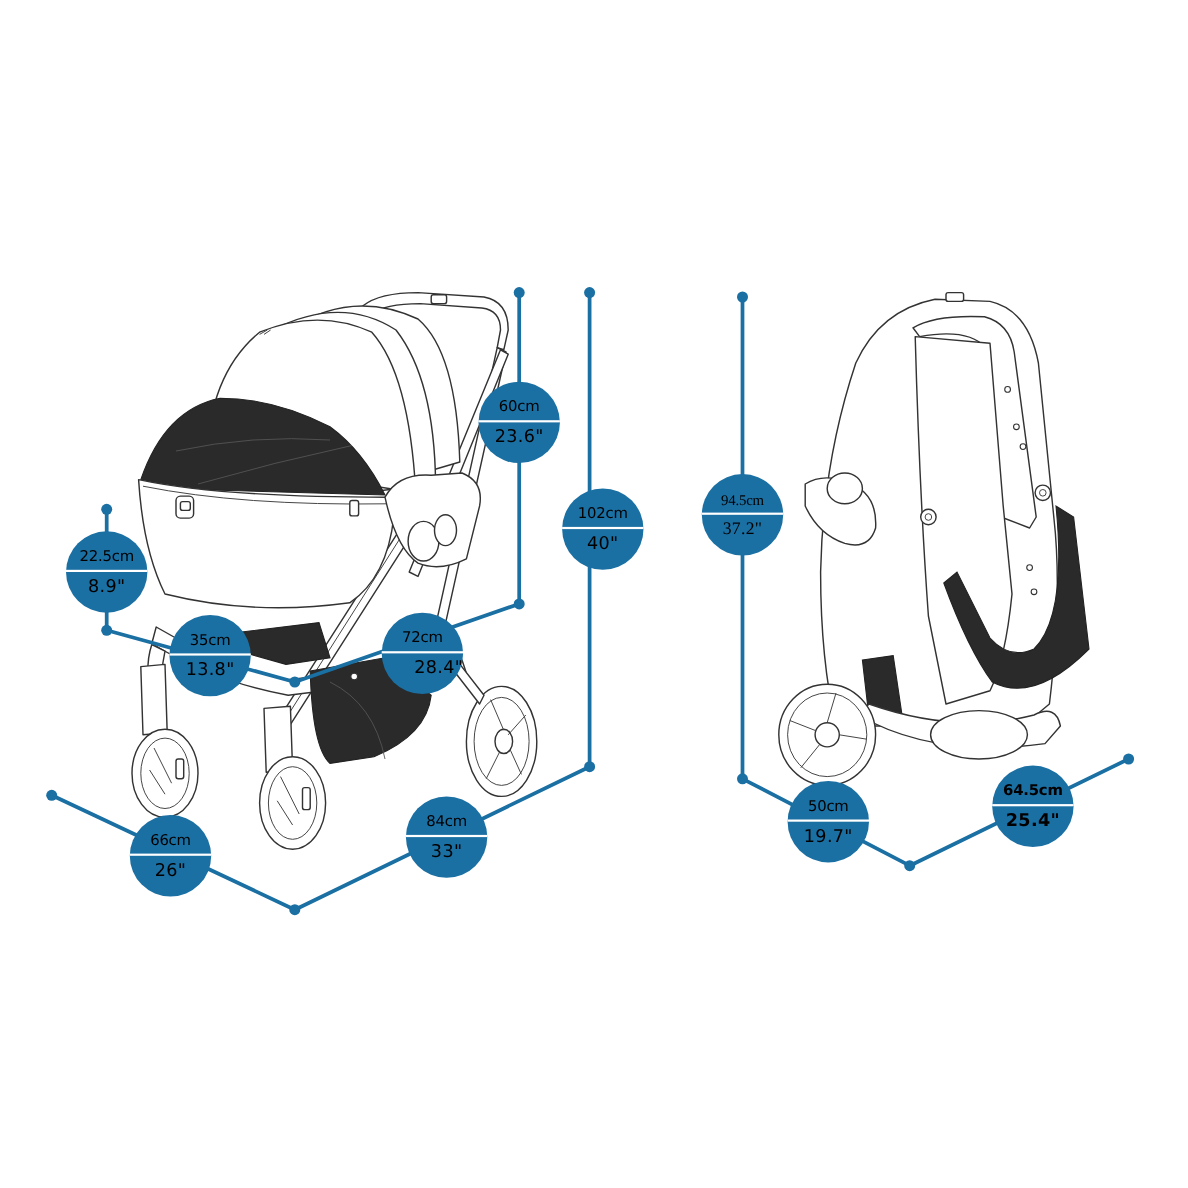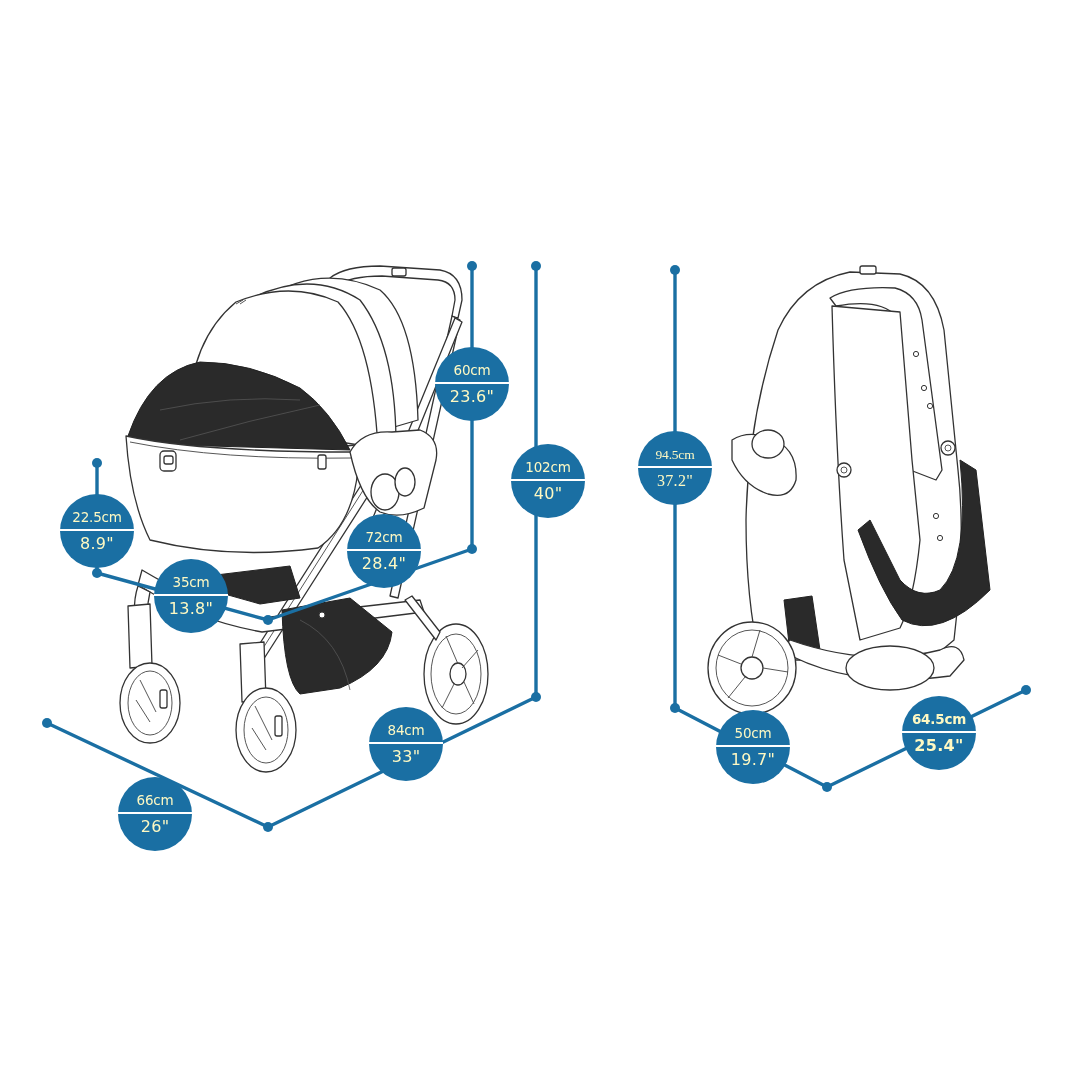--- a/index.html
+++ b/index.html
@@ -5,21 +5,21 @@
   html, body { margin: 0; padding: 0; background: #ffffff; }
   body { width: 1080px; height: 1080px; position: relative; overflow: hidden;
          font-family: "DejaVu Sans", sans-serif; }
   svg.canvas { position: absolute; left: 0; top: 0; width: 1080px; height: 1080px; }
   .sk { fill: #ffffff; stroke: #333; stroke-width: 1.3; stroke-linejoin: round; stroke-linecap: round; }
   .sk-thin { fill: none; stroke: #444; stroke-width: 0.9; }
   .mesh { fill: #2a2a2a; stroke: #222; stroke-width: 1; }
   .dim { stroke: #1a6fa3; stroke-width: 3.4; fill: none; stroke-linecap: round; }
   .dot { fill: #1a6fa3; }
   .badge { position: absolute; width: 74px; height: 74px; border-radius: 50%;
-           background: #1a6fa3; color: #fef9c3; transform: translate(-50%, -50%);
+           background: #1a6fa3; color: #000000; transform: translate(-50%, -50%);
            display: flex; flex-direction: column; align-items: center; justify-content: center; }
   .badge .cm { font-size: 13.5px; line-height: 17px; padding-bottom: 3px; width: 100%; text-align: center;
                border-bottom: 2px solid #ffffff; letter-spacing: -0.2px; }
   .badge .in { font-size: 16px; line-height: 20px; padding-top: 3px; text-align: center; letter-spacing: 0.3px; }
 </style>
 </head>
 <body>
 
 <svg class="canvas" viewBox="0 0 1080 1080" xmlns="http://www.w3.org/2000/svg">
 
@@ -145,37 +145,37 @@
 </svg>
 
 <div class="badge" style="left:472px; top:384px;">
   <div class="cm">60cm</div>
   <div class="in">23.6"</div>
 </div>
 <div class="badge" style="left:548px; top:481px;">
   <div class="cm">102cm</div>
   <div class="in">40"</div>
 </div>
-<div class="badge" style="left:97px; top:531px;">
+<div class="badge" style="left:97px; top:520px;">
   <div class="cm">22.5cm</div>
   <div class="in">8.9"</div>
 </div>
 <div class="badge" style="left:191px; top:596px;">
   <div class="cm">35cm</div>
   <div class="in">13.8"</div>
 </div>
-<div class="badge" style="left:384px; top:551px;">
+<div class="badge" style="left:384px; top:594px;align-items:flex-end;">
   <div class="cm">72cm</div>
   <div class="in">28.4"</div>
 </div>
-<div class="badge" style="left:155px; top:814px;">
+<div class="badge" style="left:155px; top:778px;">
   <div class="cm">66cm</div>
   <div class="in">26"</div>
 </div>
-<div class="badge" style="left:406px; top:744px;">
+<div class="badge" style="left:406px; top:761px;">
   <div class="cm">84cm</div>
   <div class="in">33"</div>
 </div>
 
 <div class="badge" style="left:675px; top:468px;font-family:Liberation Serif, serif;">
   <div class="cm">94.5cm</div>
   <div class="in">37.2"</div>
 </div>
 <div class="badge" style="left:753px; top:747px;">
   <div class="cm">50cm</div>

